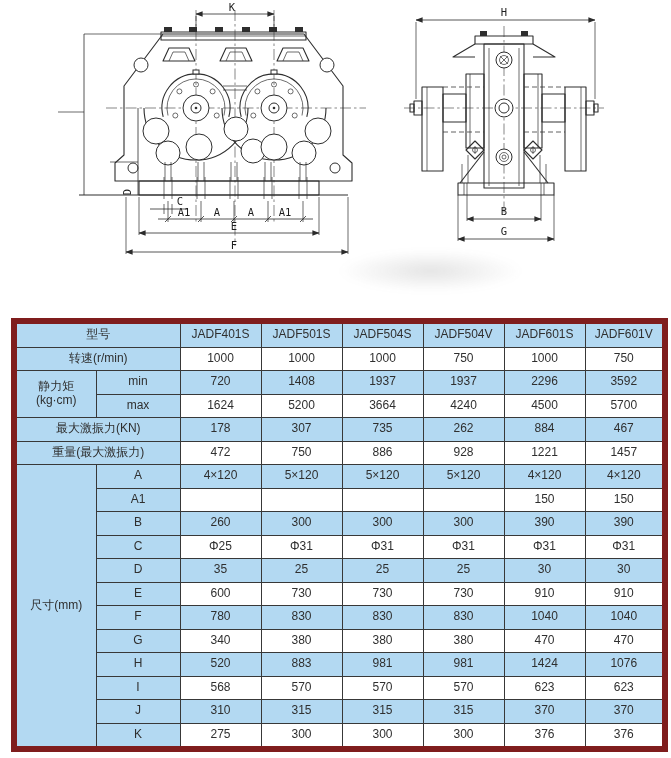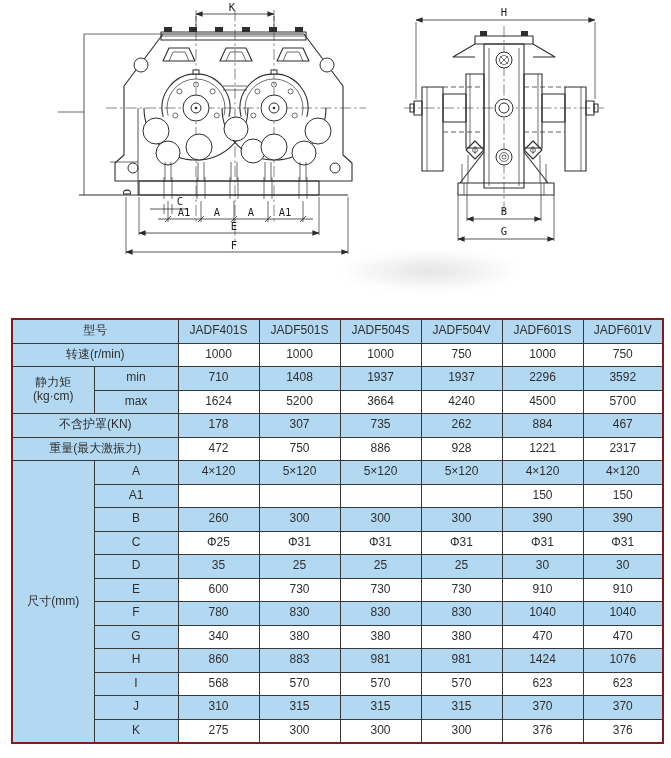--- a/index.html
+++ b/index.html
@@ -23,21 +23,21 @@
   .bolt{fill:#2e2e2e;stroke:none;}
   .cl {stroke:#555;stroke-width:0.7;fill:none;stroke-dasharray:11 3 2.5 3;}
   .dash{stroke:#3a3a3a;stroke-width:0.8;fill:none;stroke-dasharray:5 3;}
   .dim{stroke:#2b2b2b;stroke-width:0.8;fill:none;}
   .ext{stroke:#2b2b2b;stroke-width:0.7;fill:none;}
   .dimtxt{font-family:"DejaVu Sans Mono", monospace;font-size:10.5px;fill:#1e1e1e;}
   
   table.spec{
     position:absolute;left:11px;top:318px;width:649px;
     border-collapse:collapse;table-layout:fixed;
-    border:2px solid #7f1d1d;
+    border:6px solid #7f1d1d;
   }
   table.spec td{
     border:1px solid #383838;text-align:center;vertical-align:middle;
     height:22.5px;padding:0 2px;font-size:12px;color:#2f2f2f;background:#ffffff;
     overflow:hidden;white-space:pre-line;line-height:1.15;
   }
   table.spec td.blue{background:#b3d9f2;}
 </style>
 </head>
 <body>
@@ -327,53 +327,53 @@
           <td>1000</td>
           <td>1000</td>
           <td>750</td>
           <td>1000</td>
           <td>750</td>
         </tr>
         <tr>
           <td rowspan="2" class="blue">静力矩
 (kg·cm)</td>
           <td class="blue">min</td>
-          <td class="blue">710</td>
+          <td class="blue">720</td>
           <td class="blue">1408</td>
           <td class="blue">1937</td>
           <td class="blue">1937</td>
           <td class="blue">2296</td>
           <td class="blue">3592</td>
         </tr>
         <tr>
           <td class="blue">max</td>
           <td>1624</td>
           <td>5200</td>
           <td>3664</td>
           <td>4240</td>
           <td>4500</td>
           <td>5700</td>
         </tr>
         <tr>
-          <td colspan="2" class="blue">不含护罩(KN)</td>
+          <td colspan="2" class="blue">最大激振力(KN)</td>
           <td class="blue">178</td>
           <td class="blue">307</td>
           <td class="blue">735</td>
           <td class="blue">262</td>
           <td class="blue">884</td>
           <td class="blue">467</td>
         </tr>
         <tr>
           <td colspan="2" class="blue">重量(最大激振力)</td>
           <td>472</td>
           <td>750</td>
           <td>886</td>
           <td>928</td>
           <td>1221</td>
-          <td>2317</td>
+          <td>1457</td>
         </tr>
         <tr>
           <td rowspan="12" class="blue">尺寸(mm)</td>
           <td class="blue">A</td>
           <td class="blue">4×120</td>
           <td class="blue">5×120</td>
           <td class="blue">5×120</td>
           <td class="blue">5×120</td>
           <td class="blue">4×120</td>
           <td class="blue">4×120</td>
@@ -436,21 +436,21 @@
           <td class="blue">G</td>
           <td>340</td>
           <td>380</td>
           <td>380</td>
           <td>380</td>
           <td>470</td>
           <td>470</td>
         </tr>
         <tr>
           <td class="blue">H</td>
-          <td class="blue">860</td>
+          <td class="blue">520</td>
           <td class="blue">883</td>
           <td class="blue">981</td>
           <td class="blue">981</td>
           <td class="blue">1424</td>
           <td class="blue">1076</td>
         </tr>
         <tr>
           <td class="blue">I</td>
           <td>568</td>
           <td>570</td>

